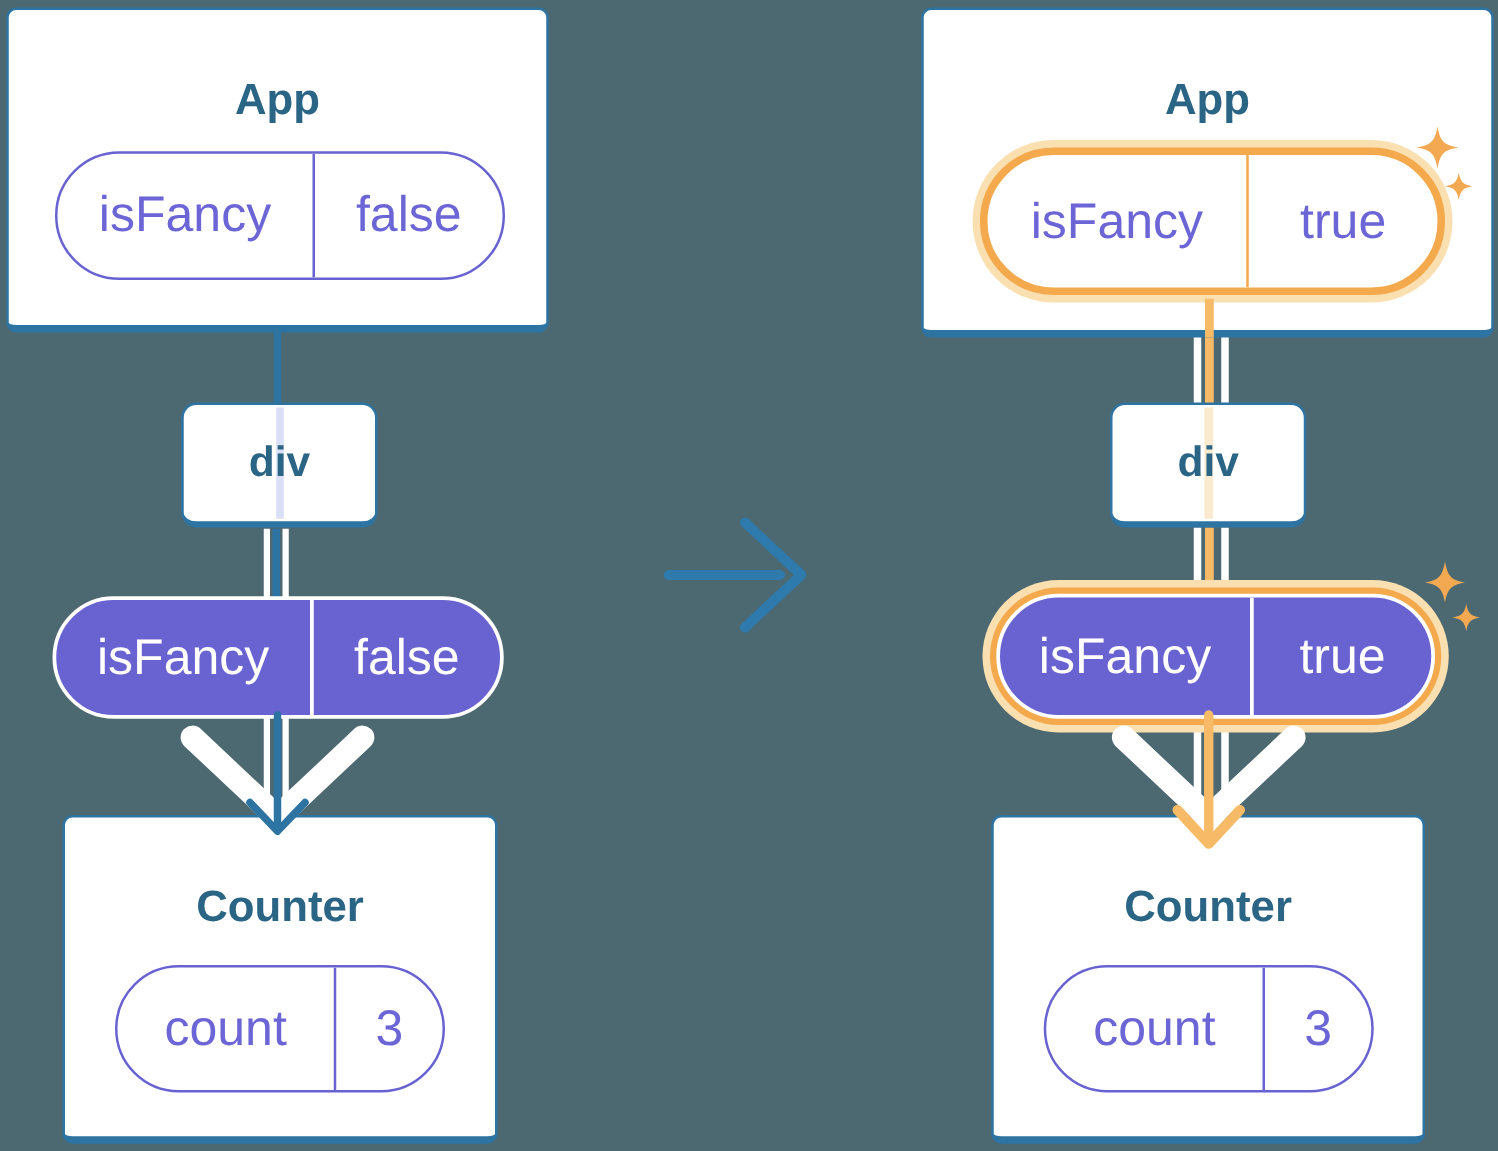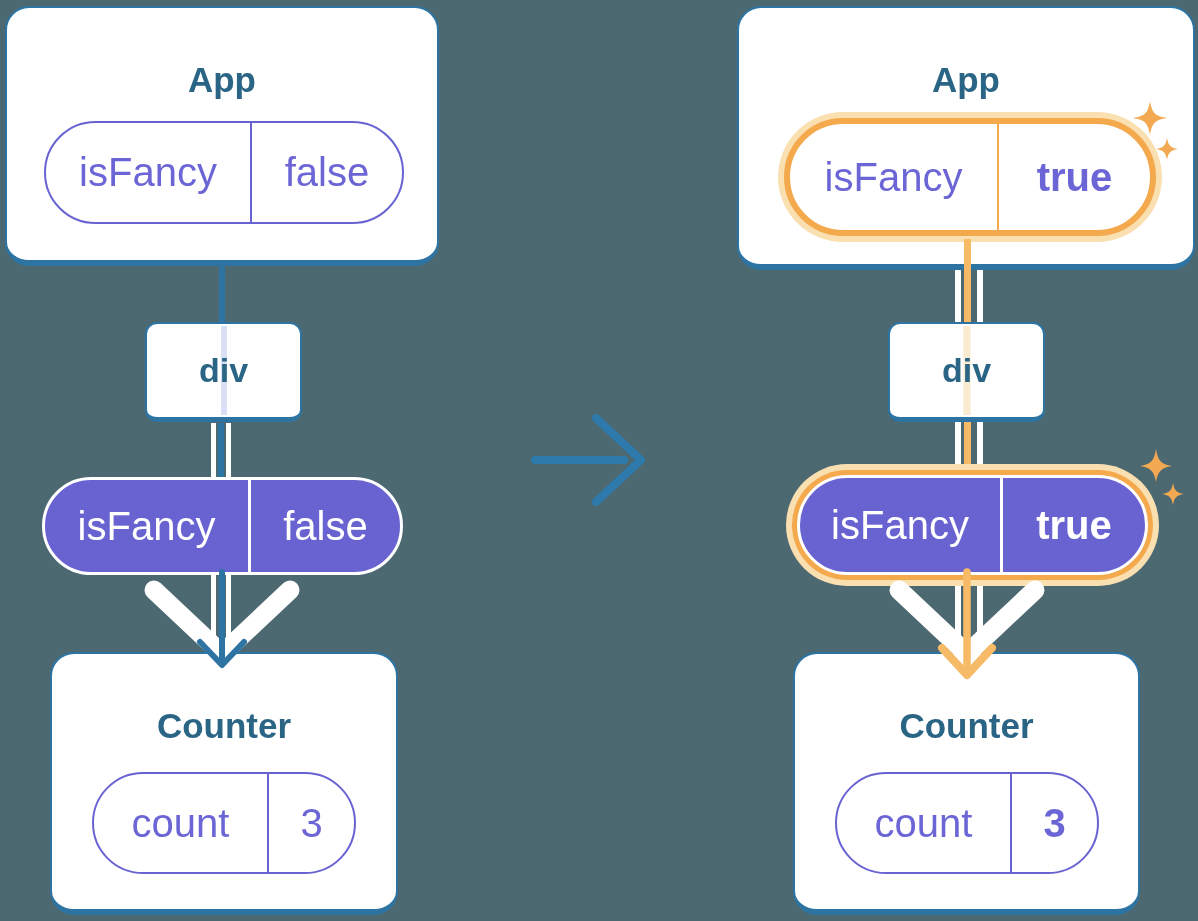--- a/index.html
+++ b/index.html
@@ -3,21 +3,21 @@
 <meta charset="utf-8">
 <style>
   html,body{margin:0;padding:0;background:#4C6871;}
   .stage{
     position:relative;width:1198px;height:921px;background:#4C6871;
     font-family:"Liberation Sans",sans-serif;overflow:hidden;
   }
   
   .card{
     position:absolute;background:#FFFFFF;box-sizing:border-box;
-    border:2px solid #2E74A3;border-bottom-width:6px;border-radius:24px;
+    border:2px solid #2E74A3;border-bottom-width:6px;border-radius:8px;
   }
   .title{
     position:absolute;left:0;right:0;text-align:center;
     font-size:35px;font-weight:600;color:#2B6585;line-height:40px;
   }
   
   .pill{
     position:absolute;display:flex;align-items:stretch;box-sizing:border-box;
     border-radius:70px;font-size:40px;overflow:hidden;
   }
@@ -30,21 +30,21 @@
   .pill-hl-outline{
     background:#FFFFFF;border:6px solid #F3A94C;color:#6C65D6;
     box-shadow:0 0 0 6px #FADFB1;
   }
   .pill-hl-outline .cell-l{border-right:2px solid #F3A94C;}
   .pill-hl-fill{
     background:#6963D2;border:3px solid #FFFFFF;color:#FFFFFF;
     box-shadow:0 0 0 5px #F3A94C,0 0 0 11px #FADFB1;
   }
   .pill-hl-fill .cell-l{border-right:3px solid #FFFFFF;}
-  .hl .pill-value{font-weight:700;}
+  .hl .pill-value{font-weight:400;}
   
   .divbox{
     position:absolute;background:#FFFFFF;box-sizing:border-box;
     border:2.5px solid #2E74A3;border-bottom-width:5px;border-radius:12px;
     display:flex;align-items:center;justify-content:center;
     font-size:34px;font-weight:600;color:#2B6585;
   }
   .thru{position:absolute;top:2px;bottom:2px;left:50%;transform:translateX(-50%);}
   .divbox span{position:relative;z-index:1;}
   

